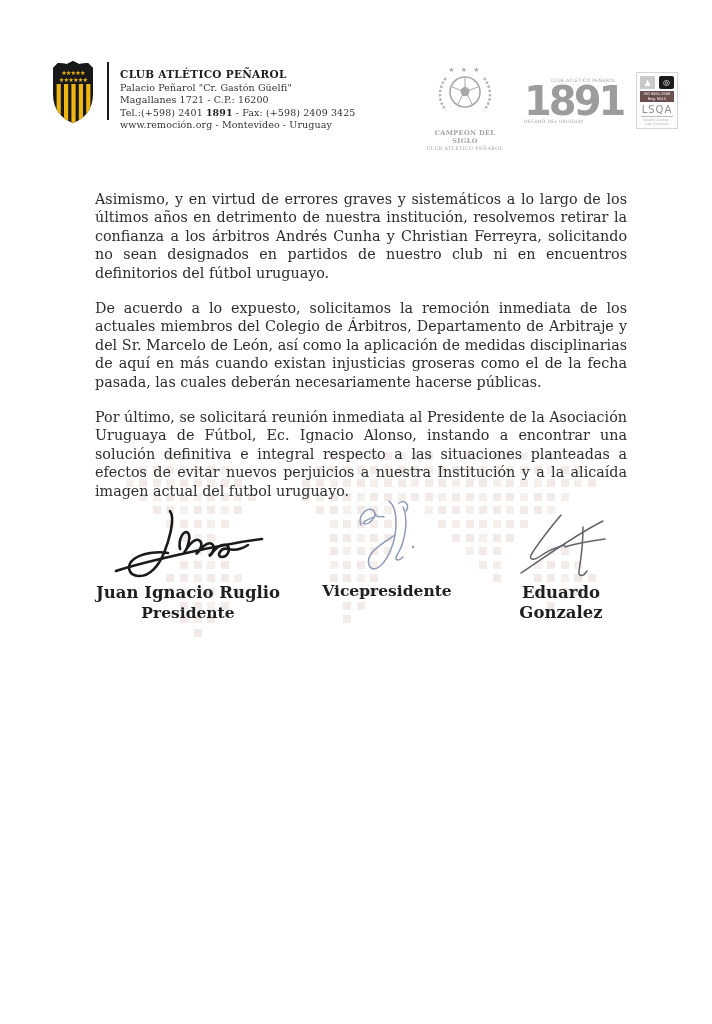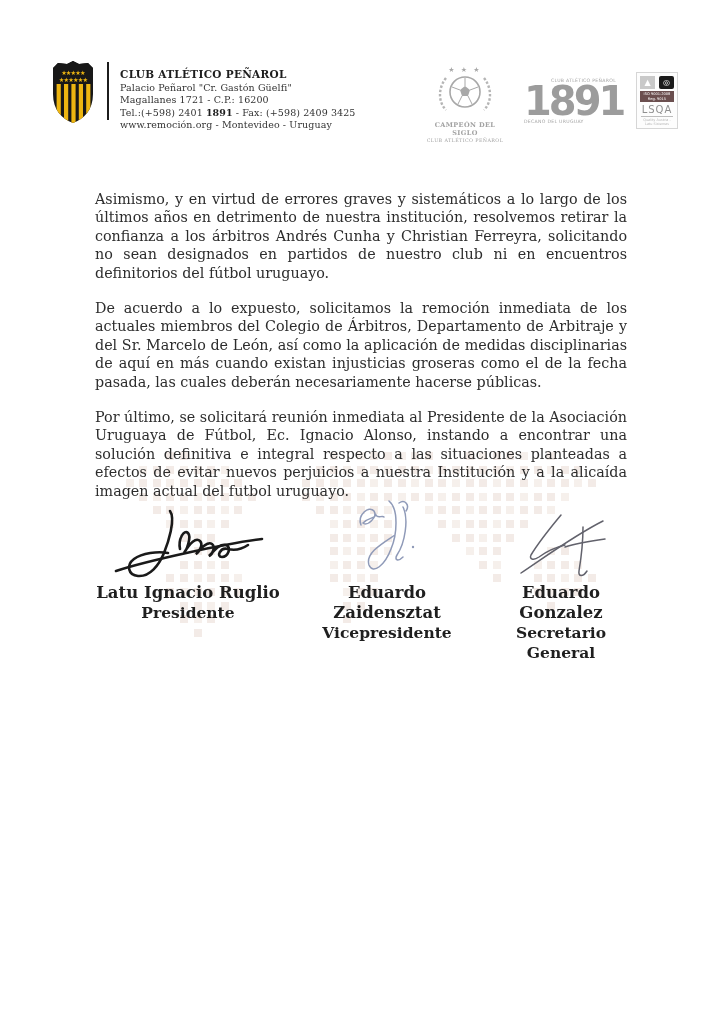--- a/index.html
+++ b/index.html
@@ -12,21 +12,21 @@
   
   .letterhead { position:absolute; top:60px; left:48px; right:34px; display:flex; align-items:flex-start; }
   .crest { flex:0 0 auto; }
   .lh-divider { width:2px; height:58px; background:#1c1c1c; margin:2px 11px 0 9px; }
   .lh-text { color:#333333; font-size:9.5px; line-height:12.6px; letter-spacing:.1px; padding-top:8px; font-family:"DejaVu Serif", serif; }
   .lh-title { font-weight:bold; font-size:10.5px; color:#1e1e1e; letter-spacing:.3px; margin-bottom:1px; }
   .lh-bold { font-weight:bold; color:#1e1e1e; }
   .right-logos { margin-left:auto; display:flex; align-items:flex-start; gap:16px; padding-top:4px; }
 
   .campeon { width:86px; text-align:center; color:#a2a2a2; }
-  .campeon-l1 { font-size:6.5px; font-weight:bold; letter-spacing:.4px; margin-top:1px; font-family:"DejaVu Serif", serif; }
+  .campeon-l1 { font-size:6.5px; font-weight:bold; letter-spacing:.4px; margin-top:9px; font-family:"DejaVu Serif", serif; }
   .campeon-l2 { font-size:4.8px; letter-spacing:.4px; margin-top:1px; font-family:"DejaVu Serif", serif; }
 
   .logo1891 { width:96px; color:#9c9c9c; margin-top:14px; position:relative; font-family:"DejaVu Sans", sans-serif; }
   .l1891-top { font-size:4.6px; letter-spacing:.3px; text-align:right; padding-right:4px; color:#a5a5a5; }
   .l1891-year { font-size:40px; font-weight:800; line-height:36px; letter-spacing:-3px; text-align:center; color:#9c9c9c; }
   .l1891-bottom { font-size:4.6px; letter-spacing:.3px; color:#a5a5a5; margin-top:0px; }
 
   .lsqa { width:42px; border:1px solid #d6d6d6; padding:3px 3px 2px; margin-top:8px; background:#fdfdfd; text-align:center; font-family:"DejaVu Sans", sans-serif; }
   .lsqa-row { display:flex; justify-content:space-between; margin-bottom:2px; }
   .lsqa-sq1 { width:15px; height:13px; background:#c9c9c9; color:#ffffff; font-size:8px; line-height:13px; }
@@ -371,49 +371,47 @@
     <div class="sig-col sig-col-1">
       <div class="sig-art">
         <svg width="165" height="82" viewBox="0 0 165 82">
           <g fill="none" stroke="#1a1a1a" stroke-width="2.6" stroke-linecap="round">
             <path d="M10 72 C40 62 122 44 156 40"></path>
             <path d="M64 12 C70 20 62 44 58 54 C53 66 44 78 32 77 C22 76 20 66 28 60 C36 54 52 52 62 54"></path>
             <path d="M74 50 C72 40 78 30 82 34 C86 38 80 52 78 54 C84 44 90 38 94 42 C98 46 92 54 90 55 C96 48 102 42 106 45 C110 48 106 56 103 57 C108 52 114 44 120 46 C126 48 122 58 116 58 C110 58 114 48 122 50 C130 52 136 50 142 46"></path>
           </g>
         </svg>
       </div>
-      <div class="sig-name">Latu Ignacio Ruglio</div>
+      <div class="sig-name">Juan Ignacio Ruglio</div>
       <div class="sig-role">Presidente</div>
     </div>
 
     <div class="sig-col sig-col-2">
       <div class="sig-art">
         <svg width="80" height="92" viewBox="0 0 80 92">
           <g fill="none" stroke="#8f9ab8" stroke-width="1.5" stroke-linecap="round">
             <path d="M14 36 C10 26 22 16 27 22 C31 28 20 38 16 34 C22 28 27 30 29 26 C31 30 35 26 37 28"></path>
             <path d="M42 12 C52 20 50 46 44 60 C38 76 26 86 22 76 C18 64 36 54 48 46"></path>
             <path d="M56 18 C62 30 58 54 50 66 C47 71 51 73 56 68"></path>
             <path d="M52 14 C58 10 63 16 59 22"></path>
           </g>
           <circle cx="66" cy="58" r="1.2" fill="#8f9ab8"></circle>
         </svg>
       </div>
-      <div class="sig-name">Eduardo Zaidensztat</div>
       <div class="sig-role">Vicepresidente</div>
     </div>
 
     <div class="sig-col sig-col-3">
       <div class="sig-art">
         <svg width="96" height="78" viewBox="0 0 96 78">
           <g fill="none" stroke="#62626c" stroke-width="1.5" stroke-linecap="round">
             <path d="M8 70 C32 54 62 32 90 18"></path>
             <path d="M48 12 C38 24 24 42 18 52 C16 56 20 58 26 54 C34 48 44 44 52 42"></path>
             <path d="M70 24 C70 38 68 56 66 68 C65 74 70 74 74 68"></path>
             <path d="M52 44 C64 40 78 38 92 36"></path>
           </g>
         </svg>
       </div>
       <div class="sig-name">Eduardo Gonzalez</div>
-      <div class="sig-role">Secretario General</div>
     </div>
 
   </div>
 </div>
 
 </body></html>

